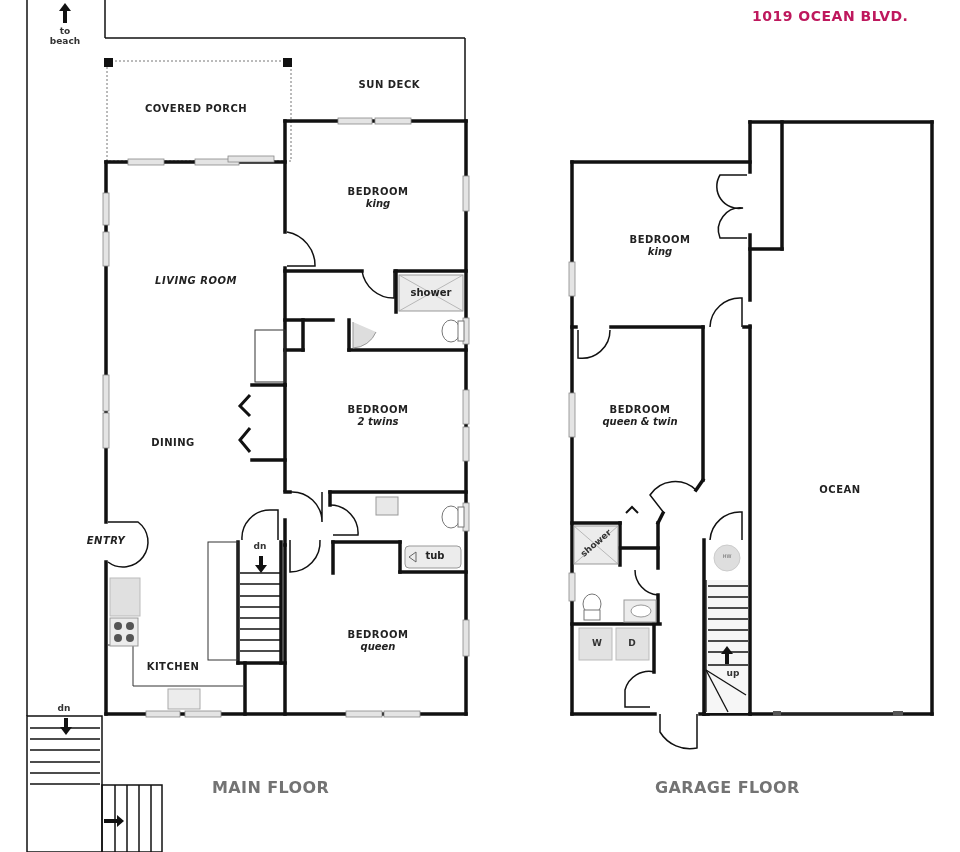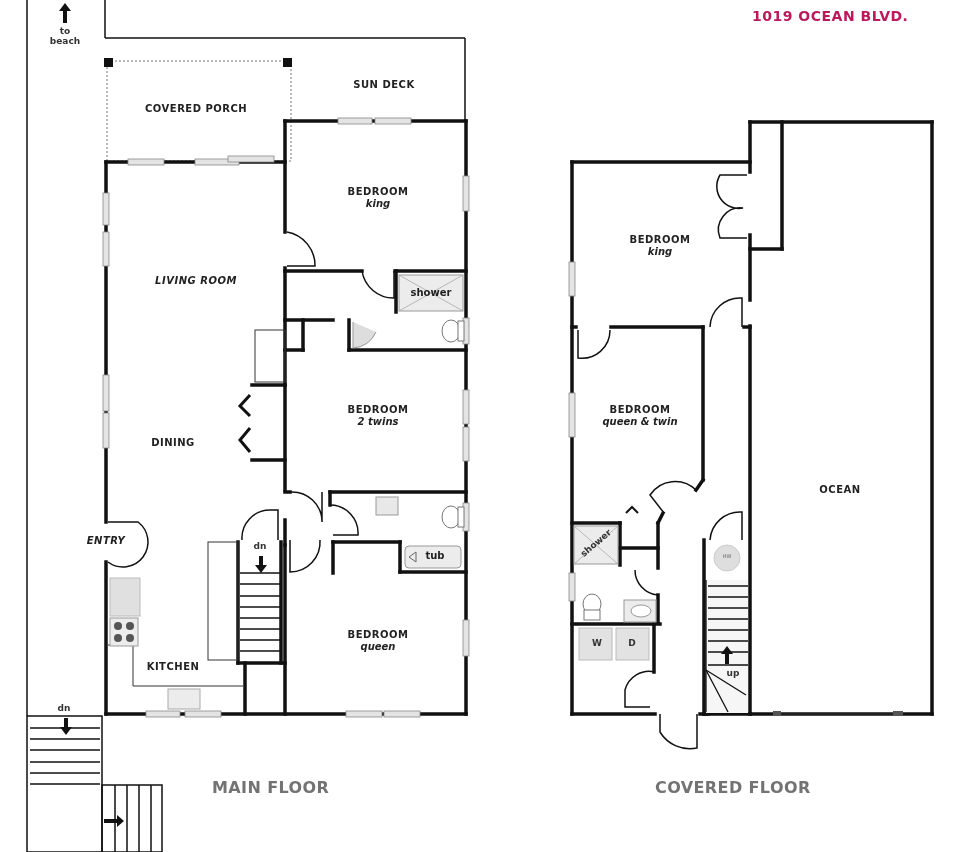--- a/index.html
+++ b/index.html
@@ -272,21 +272,21 @@
 </svg>
 
 <div class="lbl addr" style="left:752px; top:8px;">1019 OCEAN BLVD.</div>
 
 <div class="lbl tiny" style="left:48px; top:26px; width:34px;">
   <div>to</div>
   <div>beach</div>
 </div>
 
 <div class="lbl room" style="left:145px; top:103px; width:100px;">COVERED PORCH</div>
-<div class="lbl room" style="left:339px; top:79px; width:90px;">SUN DECK</div>
+<div class="lbl room" style="left:330px; top:79px; width:90px;text-align:right;">SUN DECK</div>
 <div class="lbl room" style="left:146px; top:275px; width:100px;font-style:italic;">LIVING ROOM</div>
 <div class="lbl room" style="left:140px; top:437px; width:66px;">DINING</div>
 <div class="lbl room" style="left:80px; top:535px; width:52px;font-style:italic;">ENTRY</div>
 <div class="lbl room" style="left:140px; top:661px; width:66px;">KITCHEN</div>
 
 <div class="lbl" style="left:338px; top:186px; width:80px;">
   <div class="room">BEDROOM</div>
   <div class="sub">king</div>
 </div>
 <div class="lbl" style="left:338px; top:404px; width:80px;">
@@ -313,13 +313,13 @@
 </div>
 <div class="lbl room" style="left:800px; top:484px; width:80px;">OCEAN</div>
 
 <div class="lbl tiny" style="left:574px; top:538px; width:44px; transform:rotate(-40deg);">shower</div>
 <div class="lbl tiny" style="left:587px; top:638px; width:20px;">W</div>
 <div class="lbl tiny" style="left:622px; top:638px; width:20px;">D</div>
 <div class="lbl" style="left:717px; top:554px; width:20px; font-size:5px; color:#666;">HW</div>
 <div class="lbl tiny" style="left:721px; top:668px; width:24px;">up</div>
 
 <div class="lbl big" style="left:212px; top:779px;">MAIN FLOOR</div>
-<div class="lbl big" style="left:655px; top:779px;">COVERED FLOOR</div>
+<div class="lbl big" style="left:655px; top:779px;">GARAGE FLOOR</div>
 
 </body></html>

